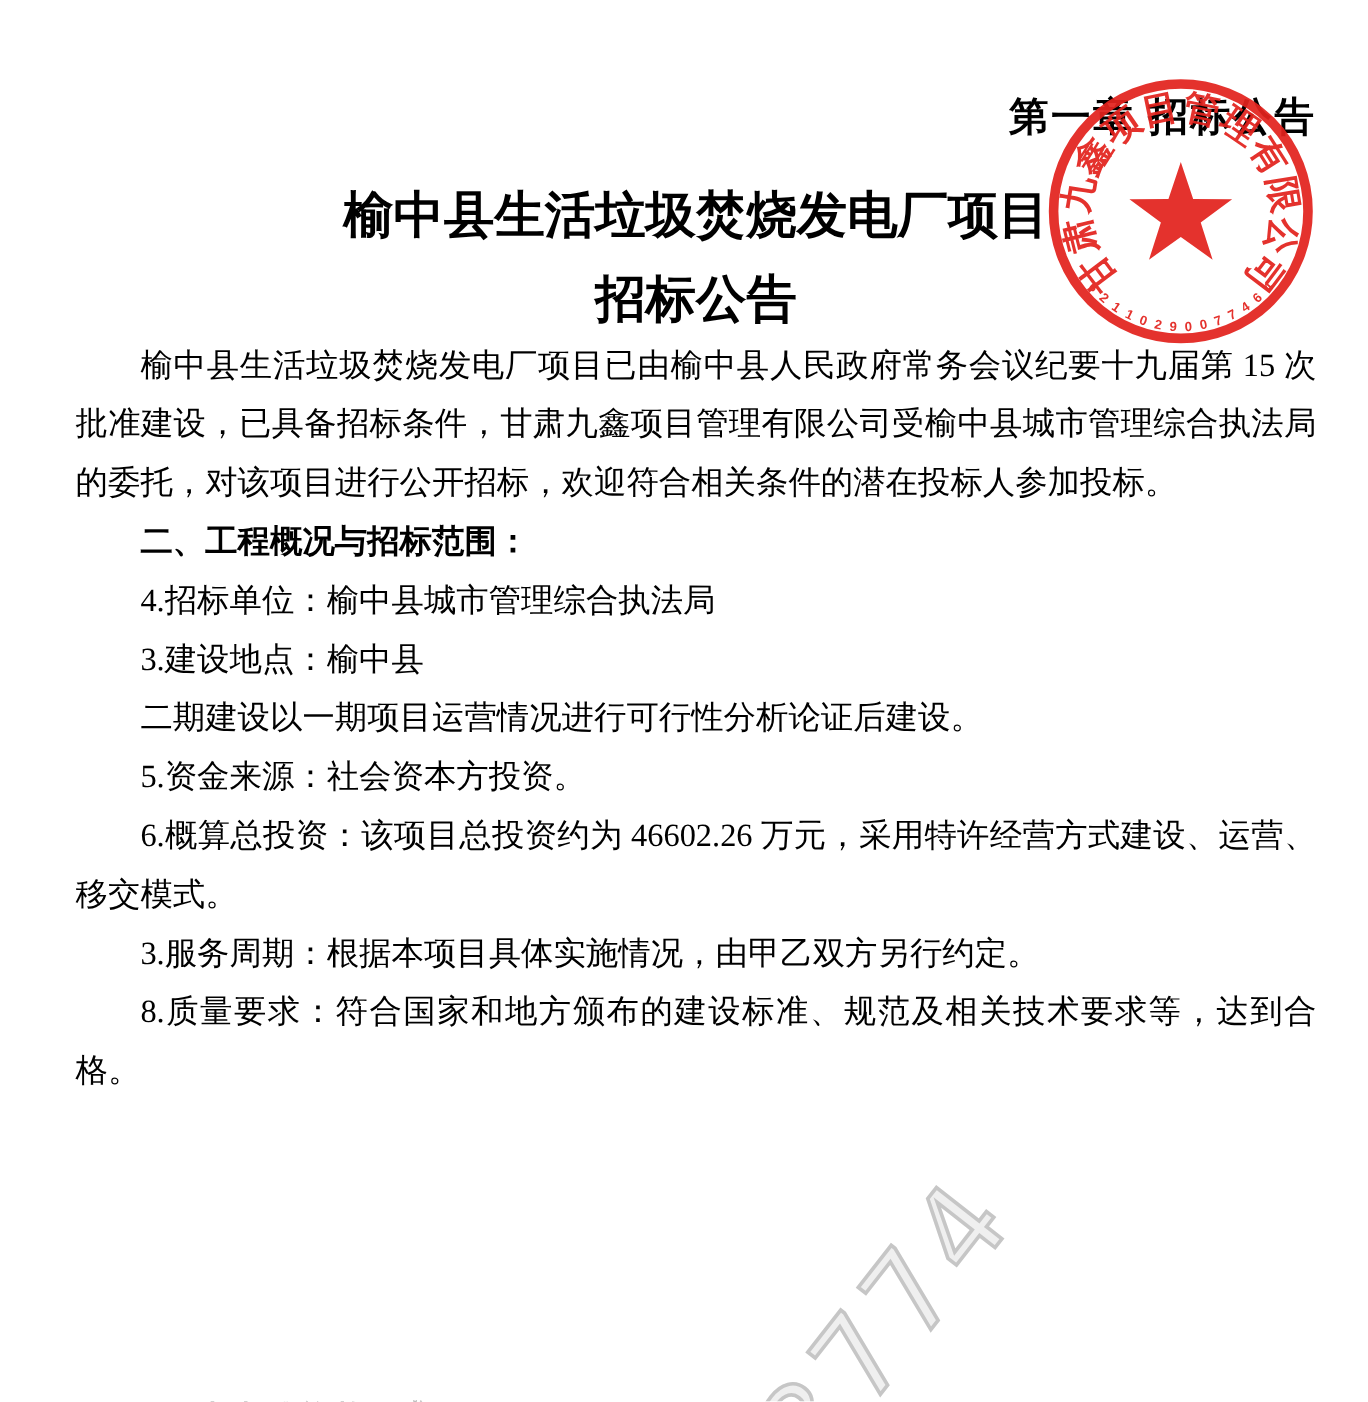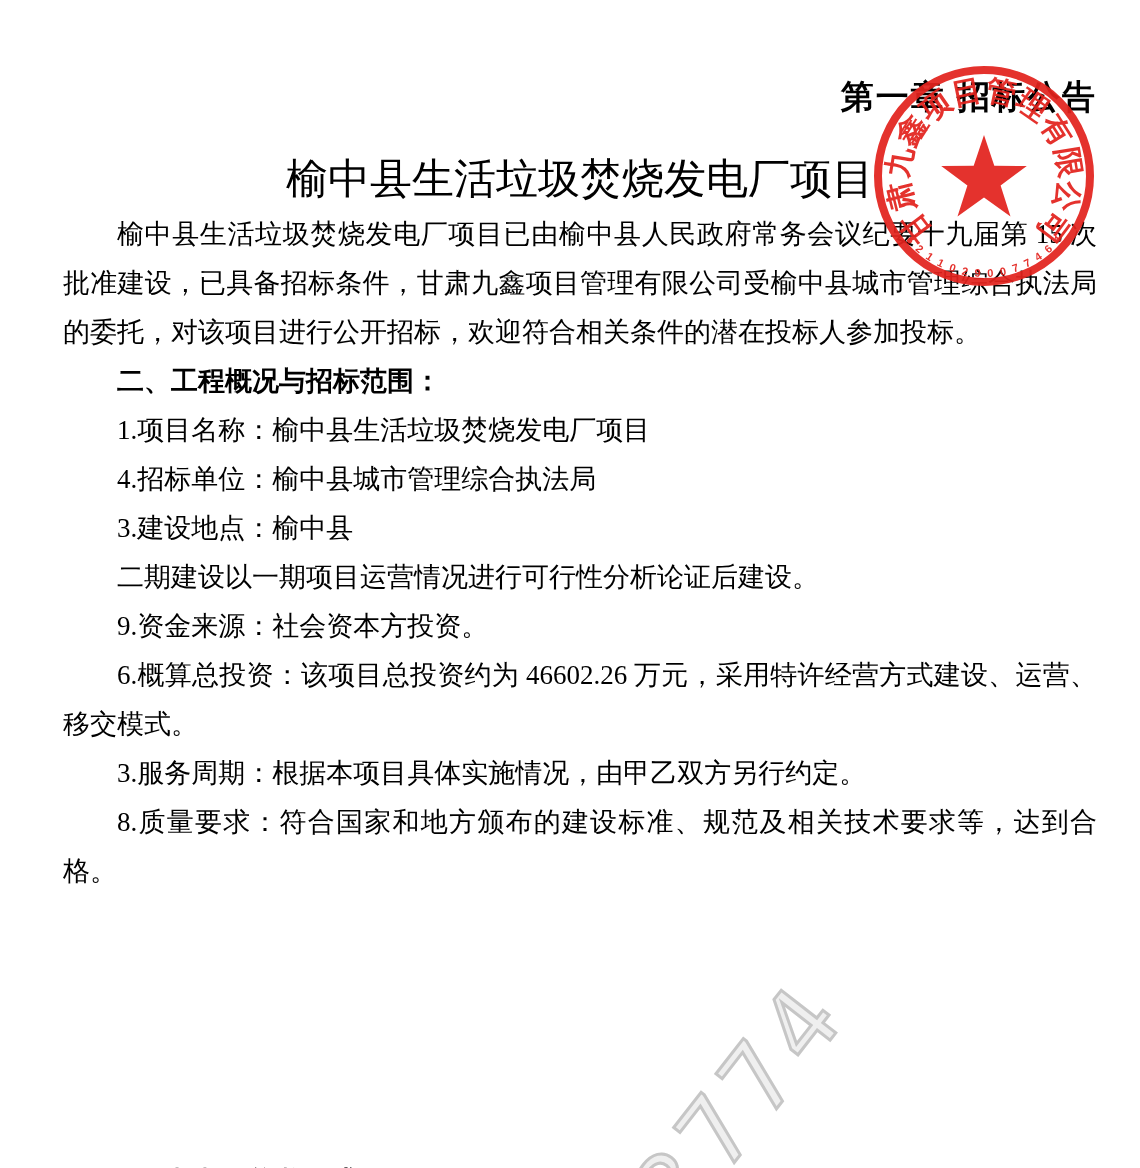--- a/index.html
+++ b/index.html
@@ -20,21 +20,21 @@
     font-family:"Liberation Sans","DejaVu Sans",sans-serif;
     font-weight:bold;
     font-size:33px;
     line-height:42px;
     text-align:right;
     letter-spacing:2px;
     margin:0 0 26px 0;
   }
   .doc-title{
     font-family:"Liberation Sans","DejaVu Sans",sans-serif;
-    font-weight:normal;
+    font-weight:bold;
     font-size:42px;
     line-height:70px;
     text-align:center;
     margin:0 0 -4px 0;
   }
   .body-text{font-size:27px;line-height:49px;}
   .body-text p{
     margin:0;
     text-indent:2em;
     text-align:justify;
@@ -87,30 +87,30 @@
 </style>
 </head>
 <body>
 
 <div class="page">
 
   <div class="content">
     <h1 class="chapter-title">第一章 招标公告</h1>
     <div class="doc-title">
       <div>榆中县生活垃圾焚烧发电厂项目</div>
+      <div>招标公告</div>
     </div>
 
     <div class="body-text">
       <p>榆中县生活垃圾焚烧发电厂项目已由榆中县人民政府常务会议纪要十九届第 15 次批准建设，已具备招标条件，甘肃九鑫项目管理有限公司受榆中县城市管理综合执法局的委托，对该项目进行公开招标，欢迎符合相关条件的潜在投标人参加投标。</p>
       <p class="h">二、工程概况与招标范围：</p>
-      <p>1.项目名称：榆中县生活垃圾焚烧发电厂项目</p>
       <p>4.招标单位：榆中县城市管理综合执法局</p>
       <p>3.建设地点：榆中县</p>
       <p>二期建设以一期项目运营情况进行可行性分析论证后建设。</p>
-      <p>9.资金来源：社会资本方投资。</p>
+      <p>5.资金来源：社会资本方投资。</p>
       <p>6.概算总投资：该项目总投资约为 46602.26 万元，采用特许经营方式建设、运营、移交模式。</p>
       <p>3.服务周期：根据本项目具体实施情况，由甲乙双方另行约定。</p>
       <p>8.质量要求：符合国家和地方颁布的建设标准、规范及相关技术要求等，达到合格。</p>
     </div>
   </div>
 
   <div class="watermark">63774</div>
 
   <div class="cutoff-heading">三、投标人资格要求</div>
 

